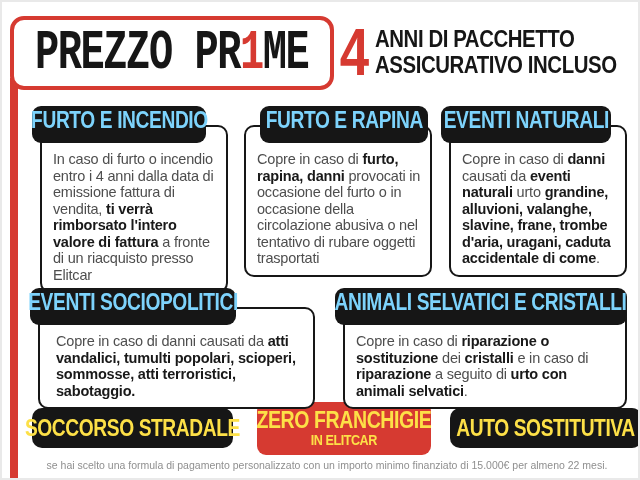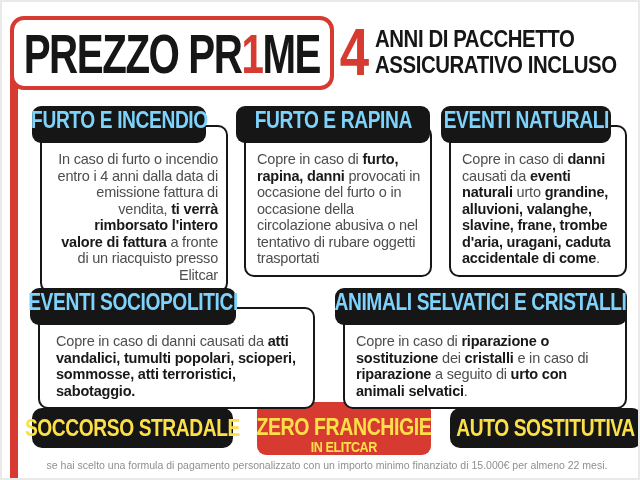--- a/index.html
+++ b/index.html
@@ -10,21 +10,21 @@
     font-family:"Liberation Sans", sans-serif; overflow:hidden;
     border:2px solid #e9e9e9;
   }
   
   .left-bar { position:absolute; left:8px; top:76px; width:8px; height:404px; background:var(--red); }
 
   
   .title-box {
     position:absolute; left:8px; top:14px; width:324px; height:74px;
     background:#fff; border:4px solid var(--red); border-radius:14px;
-    display:flex; align-items:center; justify-content:center; z-index:3;
+    display:flex; align-items:center; justify-content:center; z-index:3;font-family:Liberation Mono, monospace;
   }
   .title-text {
     font-weight:bold; font-size:56px; color:var(--ink);
     transform:scaleX(0.72); white-space:nowrap; letter-spacing:-2px;
   }
   .title-text .r { color:var(--red); }
   .hdr-right { position:absolute; left:334px; top:22px; display:flex; align-items:center; }
   .big4 {
     font-size:66px; font-weight:bold; color:var(--red);
     transform:scaleX(0.8); line-height:0.85; margin-right:0px;
@@ -89,25 +89,25 @@
     <span class="hdr-lines">
       <div>ANNI DI PACCHETTO</div>
       <div>ASSICURATIVO INCLUSO</div>
     </span>
   </div>
 
   <div class="card" style="left:30px; top:104px; width:196px;">
     <div class="pill" style="width:174px;">
       <span>FURTO E INCENDIO</span>
     </div>
-    <div class="cbody" style="min-height:148px;text-align:right;"><span>In caso di furto o incendio entro i 4 anni dalla data di emissione fattura di vendita, </span><span class="b">ti verrà rimborsato l'intero valore di fattura</span><span> a fronte di un riacquisto presso Elitcar</span></div>
+    <div class="cbody" style="min-height:148px;"><span>In caso di furto o incendio entro i 4 anni dalla data di emissione fattura di vendita, </span><span class="b">ti verrà rimborsato l'intero valore di fattura</span><span> a fronte di un riacquisto presso Elitcar</span></div>
   </div>
 
   <div class="card" style="left:234px; top:104px; width:196px;">
-    <div class="pill" style="width:194px;">
+    <div class="pill" style="width:168px;margin-left:24px;">
       <span>FURTO E RAPINA</span>
     </div>
     <div class="cbody" style="min-height:148px;"><span>Copre in caso di </span><span class="b">furto, rapina, danni</span><span> provocati in occasione del furto o in occasione della circolazione abusiva o nel tentativo di rubare oggetti trasportati</span></div>
   </div>
 
   <div class="card" style="left:439px; top:104px; width:186px;">
     <div class="pill" style="width:170px;">
       <span>EVENTI NATURALI</span>
     </div>
     <div class="cbody" style="min-height:148px;"><span>Copre in caso di </span><span class="b">danni</span><span> causati da </span><span class="b">eventi naturali</span><span> urto </span><span class="b">grandine, alluvioni, valanghe, slavine, frane, trombe d'aria, uragani, caduta accidentale di come</span><span>.</span></div>
@@ -124,21 +124,21 @@
     <div class="pill" style="width:292px;">
       <span>ANIMALI SELVATICI E CRISTALLI</span>
     </div>
     <div class="cbody" style="min-height:92px;"><span>Copre in caso di </span><span class="b">riparazione o sostituzione</span><span> dei </span><span class="b">cristalli</span><span> e in caso di </span><span class="b">riparazione</span><span> a seguito di </span><span class="b">urto con animali selvatici</span><span>.</span></div>
   </div>
 
   <div class="bpill" style="left:30px; top:406px; width:201px; height:40px;">
     <span>SOCCORSO STRADALE</span>
   </div>
 
-  <div class="bpill red-pill" style="left:255px; top:400px; width:174px; height:53px;justify-content:flex-end;">
+  <div class="bpill red-pill" style="left:255px; top:400px; width:174px; height:53px;">
     <span class="l1">ZERO FRANCHIGIE</span>
     <span class="l2">IN ELITCAR</span>
   </div>
 
   <div class="bpill" style="left:448px; top:406px; width:192px; height:40px;">
     <span>AUTO SOSTITUTIVA</span>
   </div>
 
   <div class="fine-print">se hai scelto una formula di pagamento personalizzato con un importo minimo finanziato di 15.000€ per almeno 22 mesi.</div>
 

